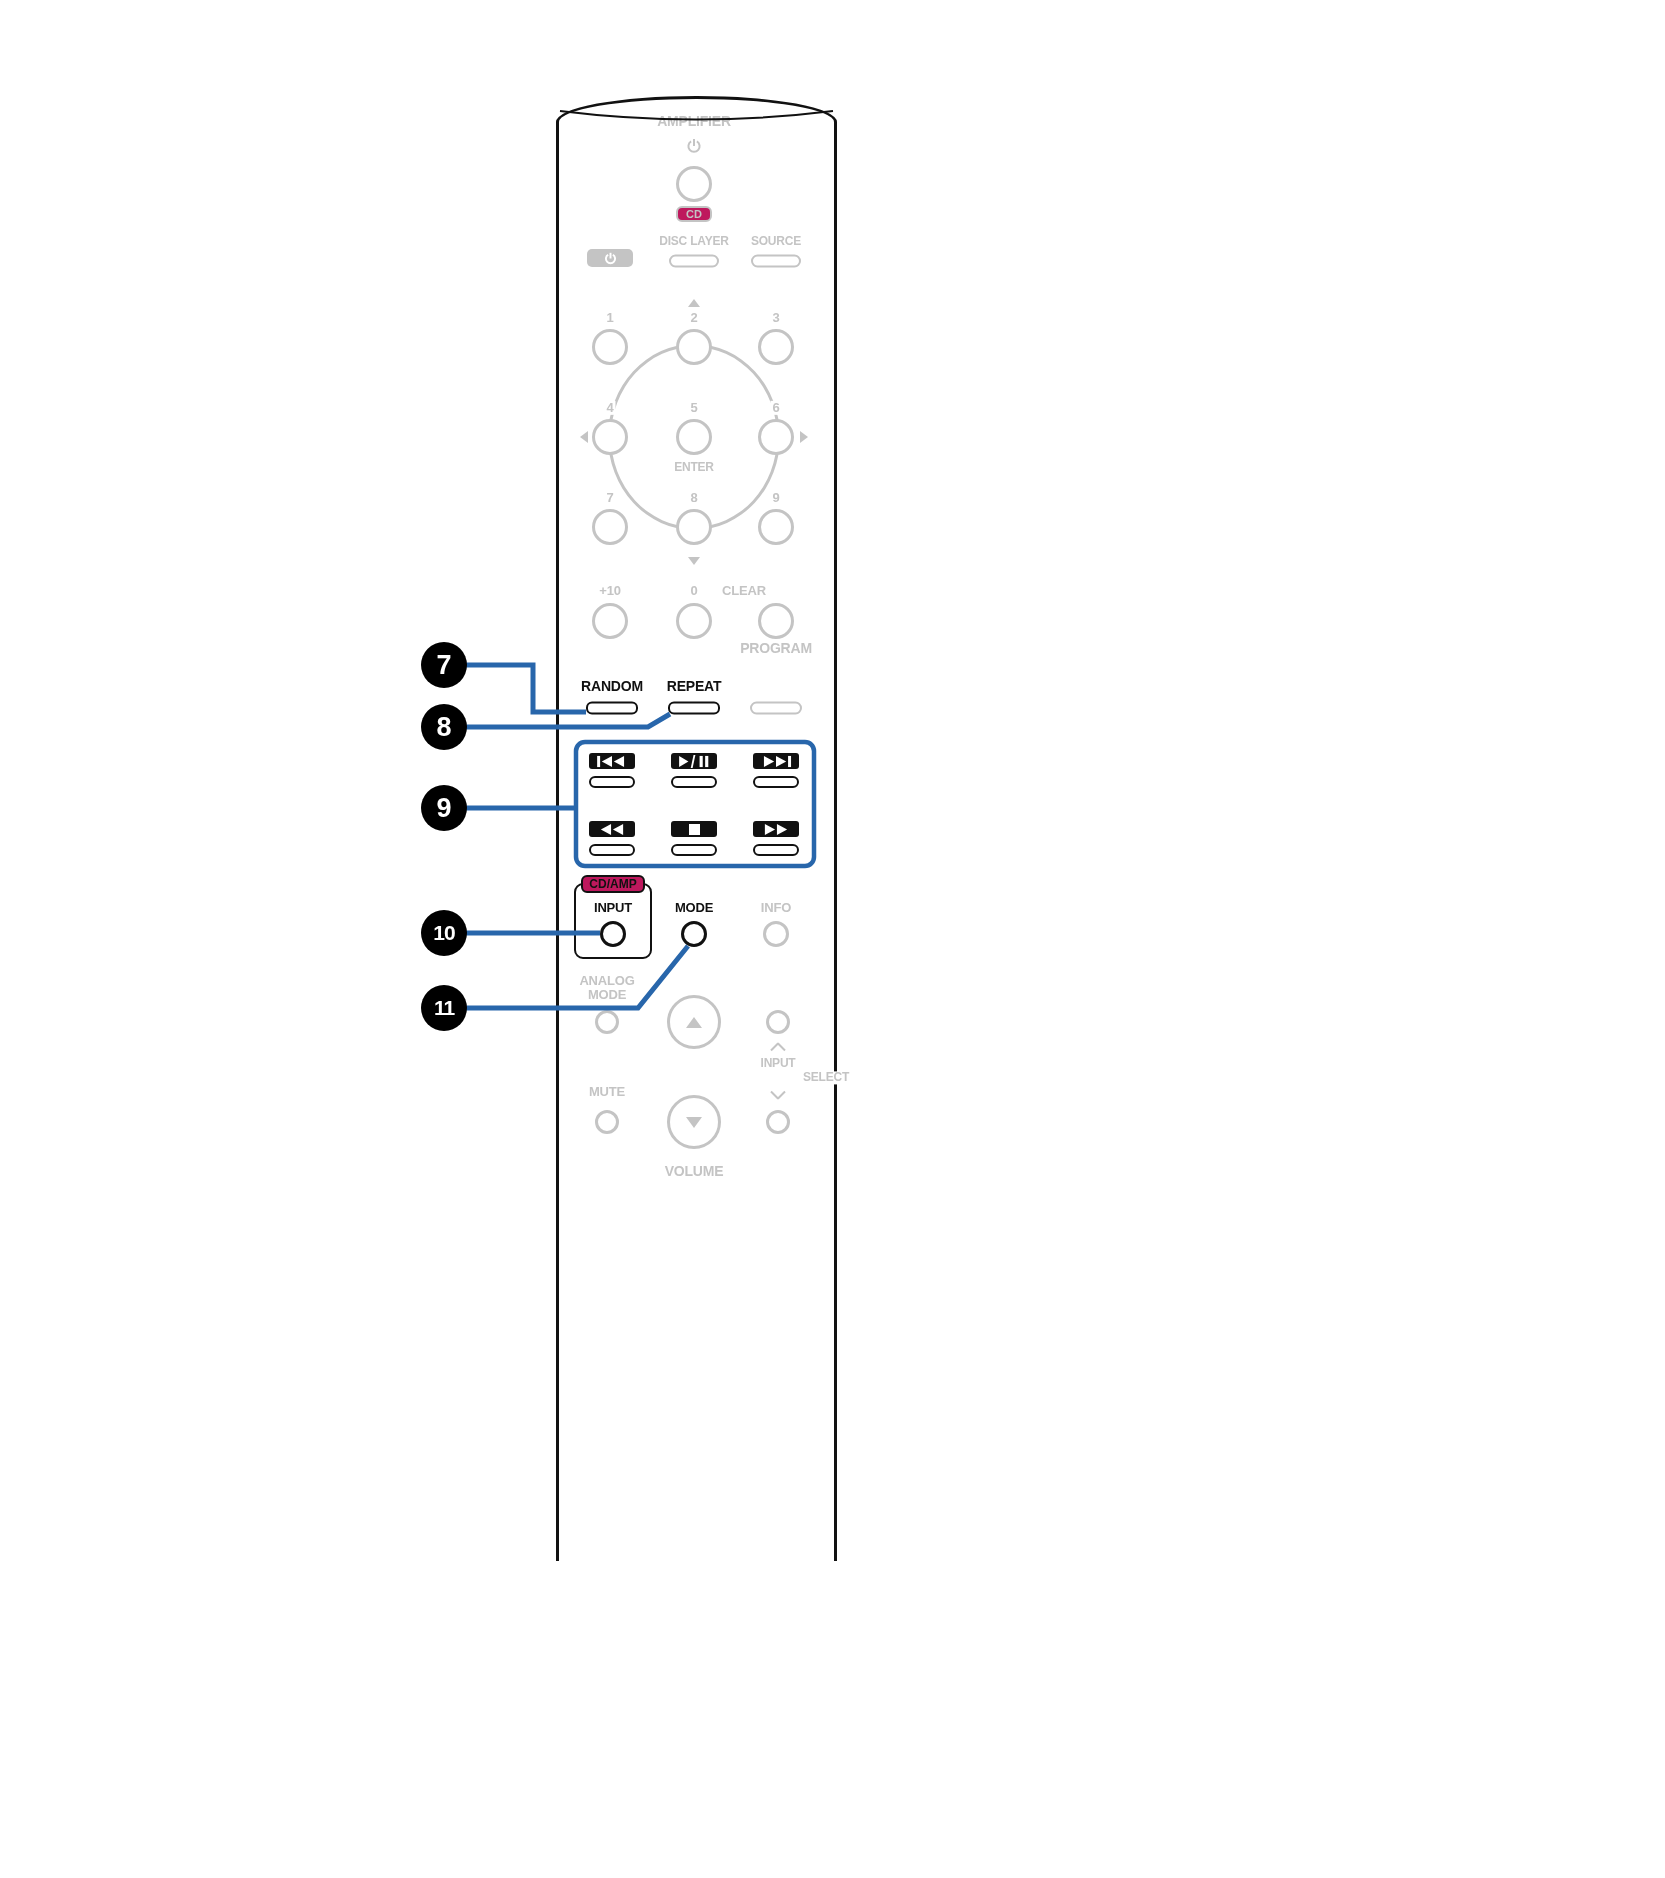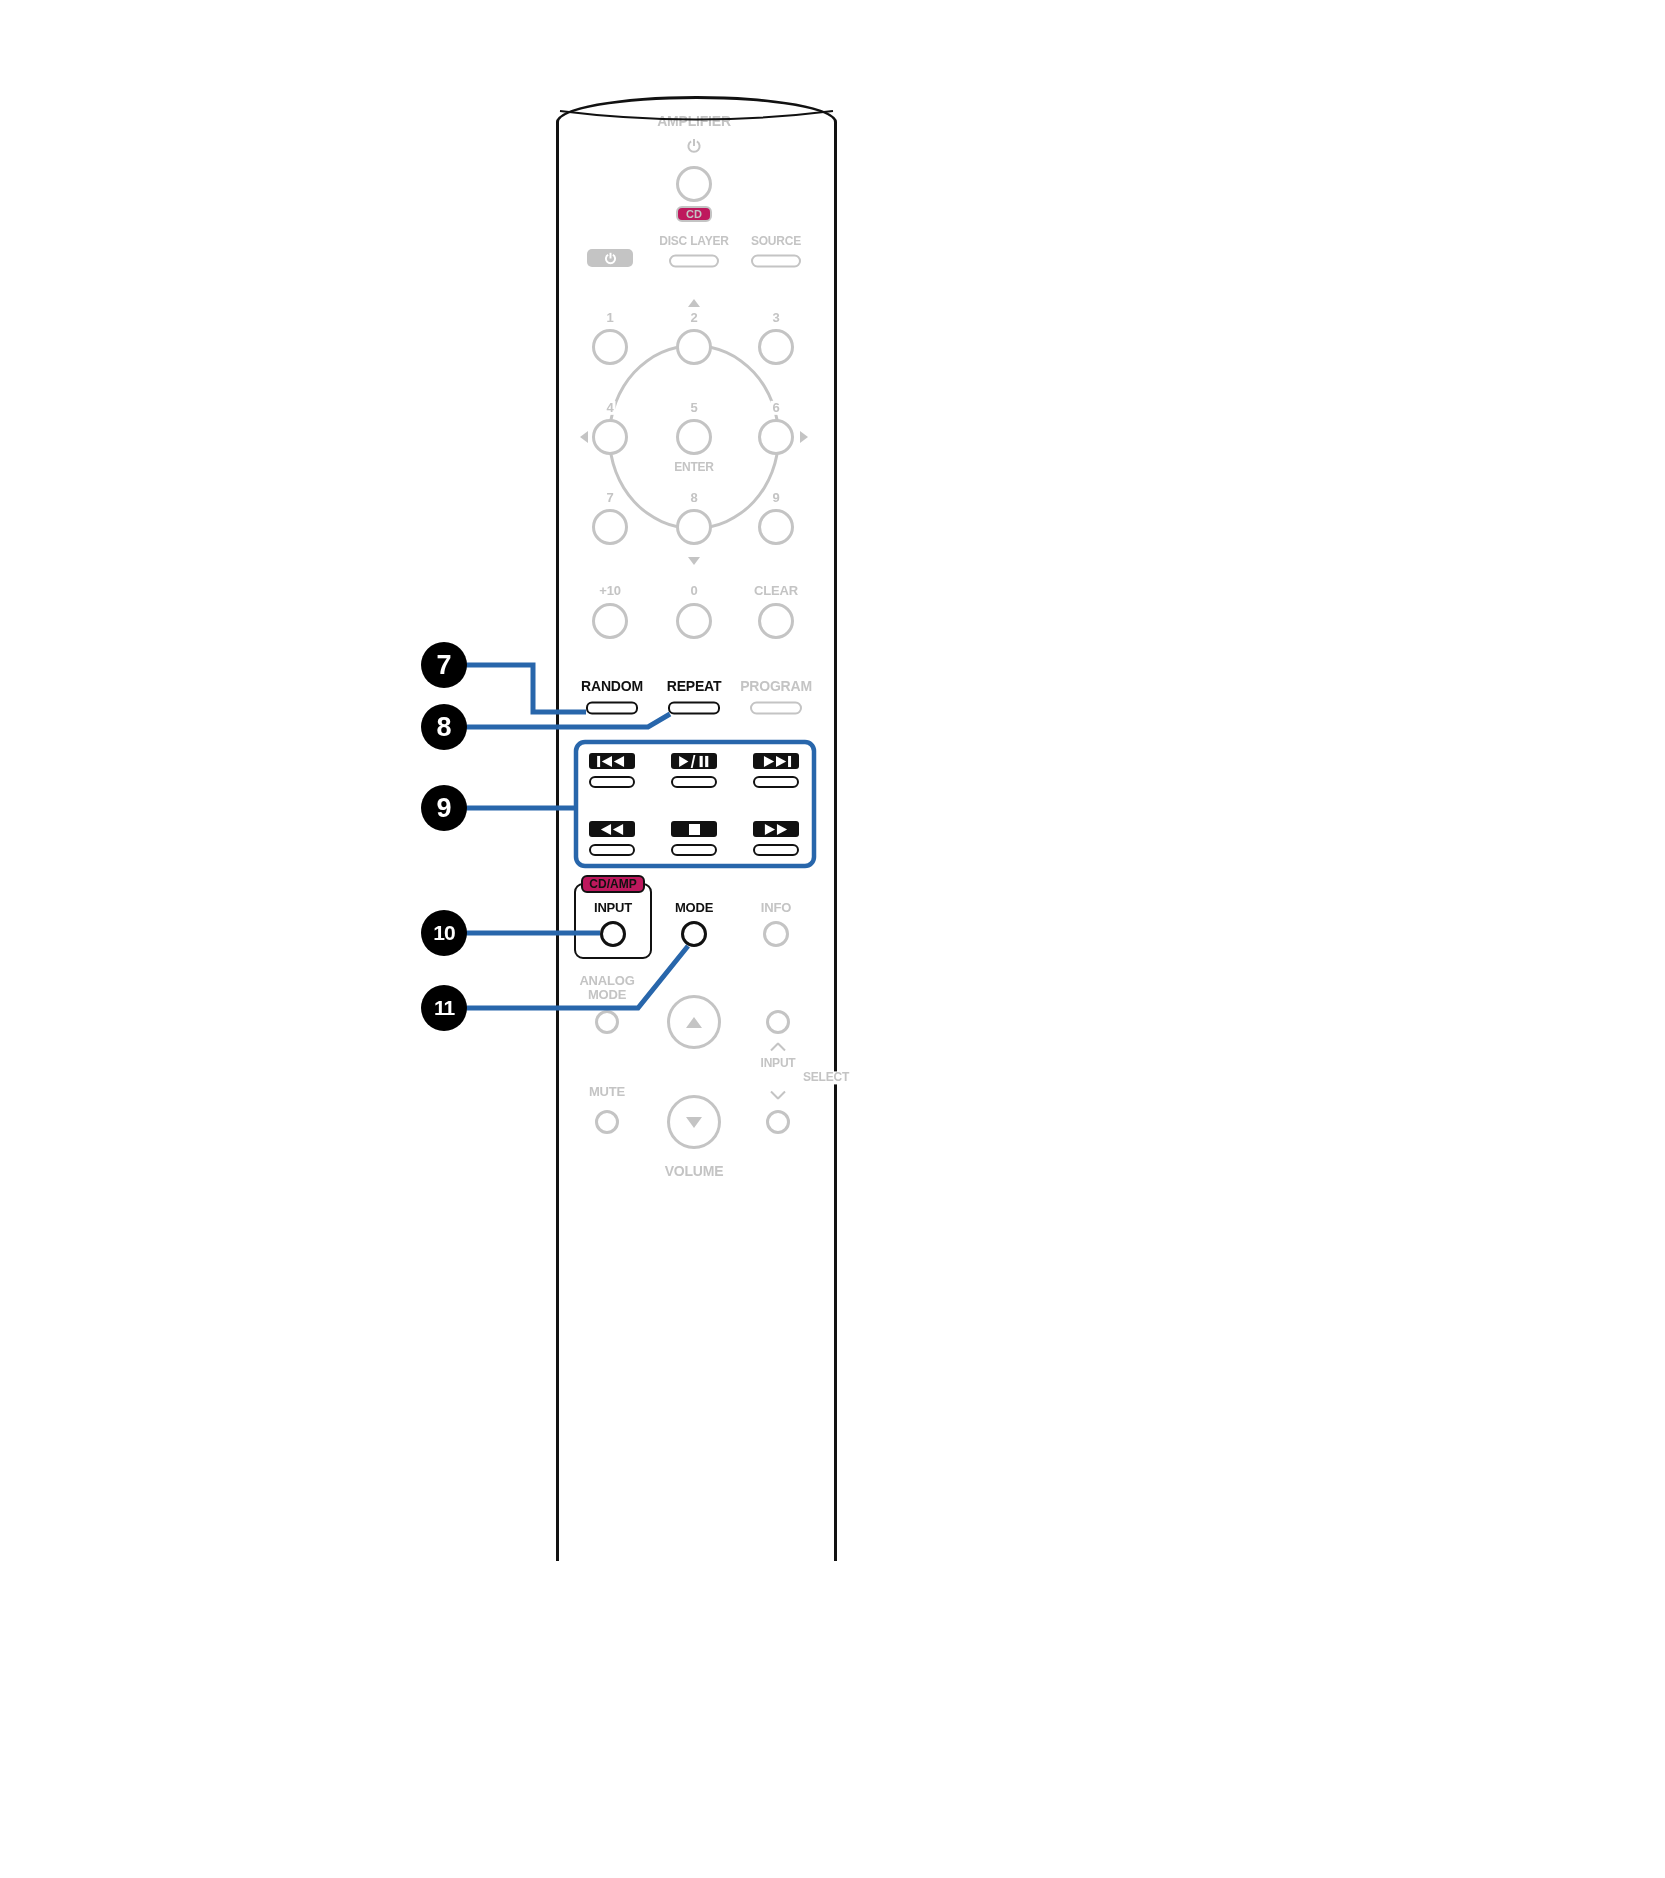--- a/index.html
+++ b/index.html
@@ -100,28 +100,28 @@
   <div class="abs circ" style="left:694px;top:527px;width:36px;height:36px;"></div>
   <div class="abs circ" style="left:776px;top:527px;width:36px;height:36px;"></div>
   <div class="abs" style="left:694px;top:561px;">
     <svg width="12" height="8" viewBox="0 0 12 8">
         <polygon points="0,0 12,0 6,8" fill="#c4c4c4"></polygon>
       </svg>
   </div>
 
   <div class="abs lbl" style="left:610px;top:591px;">+10</div>
   <div class="abs lbl" style="left:694px;top:591px;">0</div>
-  <div class="abs lbl" style="left:776px;top:591px;">CLEAR</div>
+  <div class="abs lbl" style="left:744px;top:591px;">CLEAR</div>
   <div class="abs circ" style="left:610px;top:621px;width:36px;height:36px;"></div>
   <div class="abs circ" style="left:694px;top:621px;width:36px;height:36px;"></div>
   <div class="abs circ" style="left:776px;top:621px;width:36px;height:36px;"></div>
 
   <div class="abs lbl lg dark" style="left:612px;top:687px;">RANDOM</div>
   <div class="abs lbl lg dark" style="left:694px;top:687px;">REPEAT</div>
-  <div class="abs lbl lg" style="left:776px;top:687px;">PROGRAM</div>
+  <div class="abs lbl lg" style="left:776px;top:649px;">PROGRAM</div>
   <div class="abs pill dark" style="left:612px;top:708px;width:52px;height:13px;"></div>
   <div class="abs pill dark" style="left:694px;top:708px;width:52px;height:13px;"></div>
   <div class="abs pill" style="left:776px;top:708px;width:52px;height:13px;"></div>
 
   <div class="abs keyplate" style="left:612px;top:761px;width:46px;height:16px;">
     <svg width="32" height="13" viewBox="0 0 34 14">
         <rect x="1" y="1" width="3.2" height="12" fill="#fff"></rect>
         <polygon points="17,1 17,13 6,7" fill="#fff"></polygon>
         <polygon points="30,1 30,13 19,7" fill="#fff"></polygon>
       </svg>

